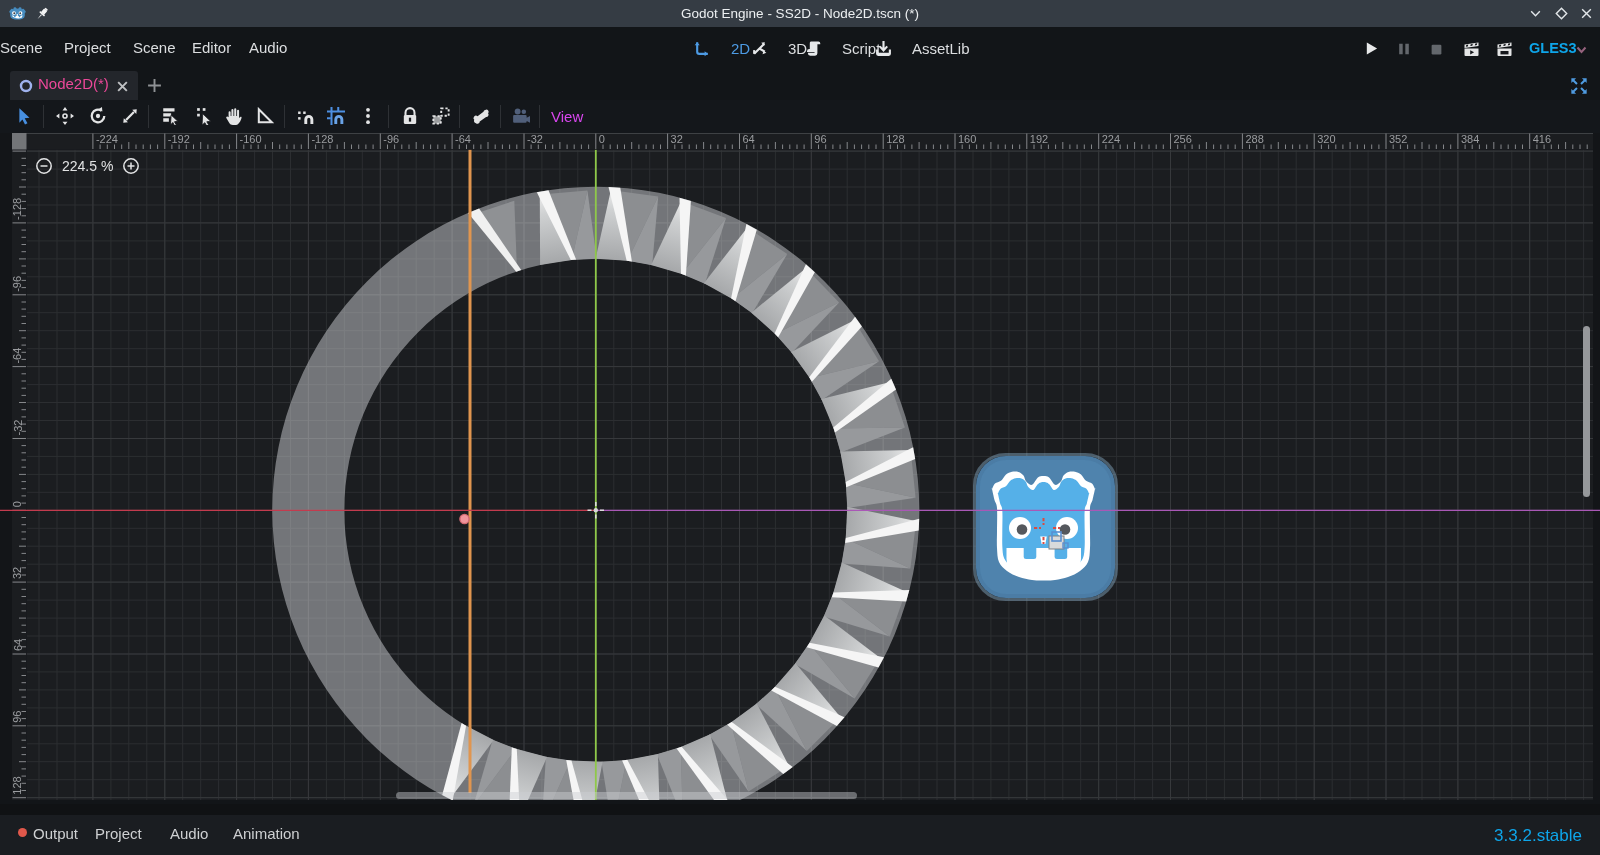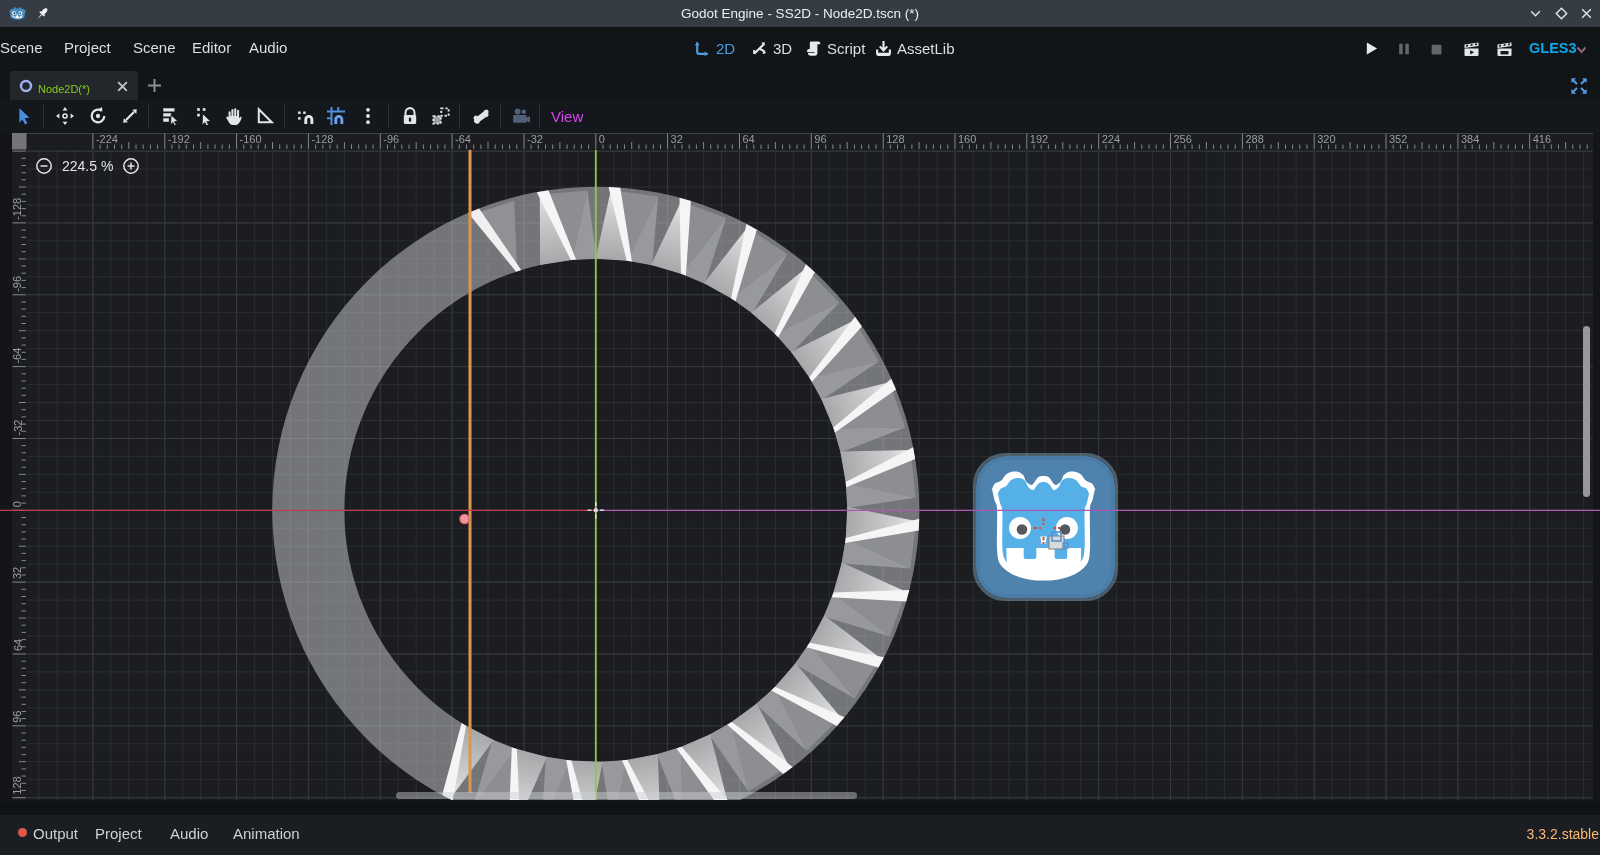--- a/index.html
+++ b/index.html
@@ -1,21 +1,21 @@
 <!DOCTYPE html>
 <html><head><meta charset="utf-8"><style>
 *{margin:0;padding:0;box-sizing:border-box}
 body{width:1600px;height:855px;background:#121518;font-family:"Liberation Sans",sans-serif;overflow:hidden}
 .titlebar{position:relative;height:27px;background:#353c44;color:#eceff1;font-size:13.5px}
 .menubar{position:relative;height:43px;background:#121518;color:#dcdee0;font-size:15px}
 .tabbar{position:relative;height:30px;background:#121518}
 .toolbar{position:relative;height:33px;background:#14171b}
 .statusbar{position:relative;height:44px;background:#1a1d21;color:#ced0d2;font-size:15px}
 .mi{position:absolute;top:12px}
-.ci{position:absolute;top:13px;display:flex;align-items:center;gap:5px}
+.ci{position:absolute;top:13px;display:flex;align-items:center;gap:20px}
 </style></head>
 <body>
 <div class="titlebar">
  <div style="position:absolute;left:8px;top:6px"><svg width="19" height="15" viewBox="0 0 20 16">
         <path d="M2,7 L4,4.4 Q4.3,4 4.9,4.2 L6.2,4.7 Q6.3,3 7.6,2.7 Q9,2.4 9.6,3.6 L10,4.3 Q10.7,4 10,4 Q10.7,4 11.4,4.3 L11.8,3.6 Q12.4,2.4 13.8,2.7 Q15.1,3 15.2,4.7 L16.5,4.2 Q17.1,4 17.4,4.4 L19.4,7 L19.4,8.2 L18.5,8.6 L18.5,11.5 Q18.5,14 16,14.8 Q13.4,15.7 10.7,15.7 Q8,15.7 5.4,14.8 Q2.9,14 2.9,11.5 L2.9,8.6 L2,8.2 Z" fill="#478cbf" transform="translate(-0.7,-1.3)"></path>
         <circle cx="6.2" cy="7.5" r="2" fill="#fff"></circle>
         <circle cx="13.2" cy="7.5" r="2" fill="#fff"></circle>
         <circle cx="6.5" cy="7.7" r="1" fill="#414042"></circle>
         <circle cx="12.9" cy="7.7" r="1" fill="#414042"></circle>
         <rect x="9.1" y="8.6" width="1.3" height="2" fill="#fff"></rect>
@@ -96,21 +96,21 @@
  <div style="position:absolute;left:1529px;top:13px;font-size:14.5px;font-weight:bold;color:#0ea5e9">GLES3</div>
  <svg style="position:absolute;left:1576px;top:19px" width="11" height="8" viewBox="0 0 11 8">
       <path d="M1.5 1.5 5.5 6 9.5 1.5" fill="none" stroke="#95627d" stroke-width="2"></path>
     </svg>
 </div>
 <div class="tabbar">
  <div style="position:absolute;left:10px;top:1px;width:128px;height:29px;background:#23262b;border-radius:3px 3px 0 0">
    <div style="position:absolute;left:9px;top:8px"><svg width="14" height="14" viewBox="0 0 14 14">
           <circle cx="7" cy="7" r="5" fill="none" stroke="#9fb2ee" stroke-width="2.4"></circle>
         </svg></div>
-   <div style="position:absolute;left:28px;top:12px;font-size:11px;color:#84cc16">Node2D(*)</div>
+   <div style="position:absolute;left:28px;top:4px;font-size:15px;color:#ec4899">Node2D(*)</div>
    <div style="position:absolute;left:106px;top:8px"><svg width="13" height="13" viewBox="0 0 12 12">
           <path d="M2 2l8 8M10 2l-8 8" fill="none" stroke="#bfc1c3" stroke-width="1.8"></path>
         </svg></div>
  </div>
  <div style="position:absolute;left:147px;top:8px"><svg width="15" height="15" viewBox="0 0 14 14">
         <path d="M7 1v12M1 7h12" stroke="#8e9194" stroke-width="1.8"></path>
       </svg></div>
  <div style="position:absolute;left:1570px;top:7px"><svg width="18" height="18" viewBox="0 0 16 16">
         <g stroke="#4f9be0" stroke-width="1.8" fill="none">
           <path d="M6.2 6.2 2.4 2.4 M9.8 6.2l3.8-3.8 M6.2 9.8 2.4 13.6 M9.8 9.8l3.8 3.8"></path>
@@ -384,13 +384,13 @@
 <rect x="396" y="792" width="461" height="7" rx="3.5" fill="rgba(204,206,210,0.45)"></rect>
 <rect x="1583" y="326" width="7" height="171" rx="3.5" fill="#96989b"></rect>
 </svg>
 <div style="height:11px;background:#101214"></div>
 <div class="statusbar">
  <div style="position:absolute;left:18px;top:13px;width:9px;height:9px;border-radius:50%;background:#e0584b"></div>
  <div style="position:absolute;left:33px;top:10px">Output</div>
  <div style="position:absolute;left:95px;top:10px">Project</div>
  <div style="position:absolute;left:170px;top:10px">Audio</div>
  <div style="position:absolute;left:233px;top:10px">Animation</div>
- <div style="position:absolute;right:1px;top:11px;font-size:14px;color:#fdba74">3.3.2.stable</div>
+ <div style="position:absolute;right:18px;top:11px;font-size:17px;color:#0ea5e9">3.3.2.stable</div>
 </div>
 </body></html>

